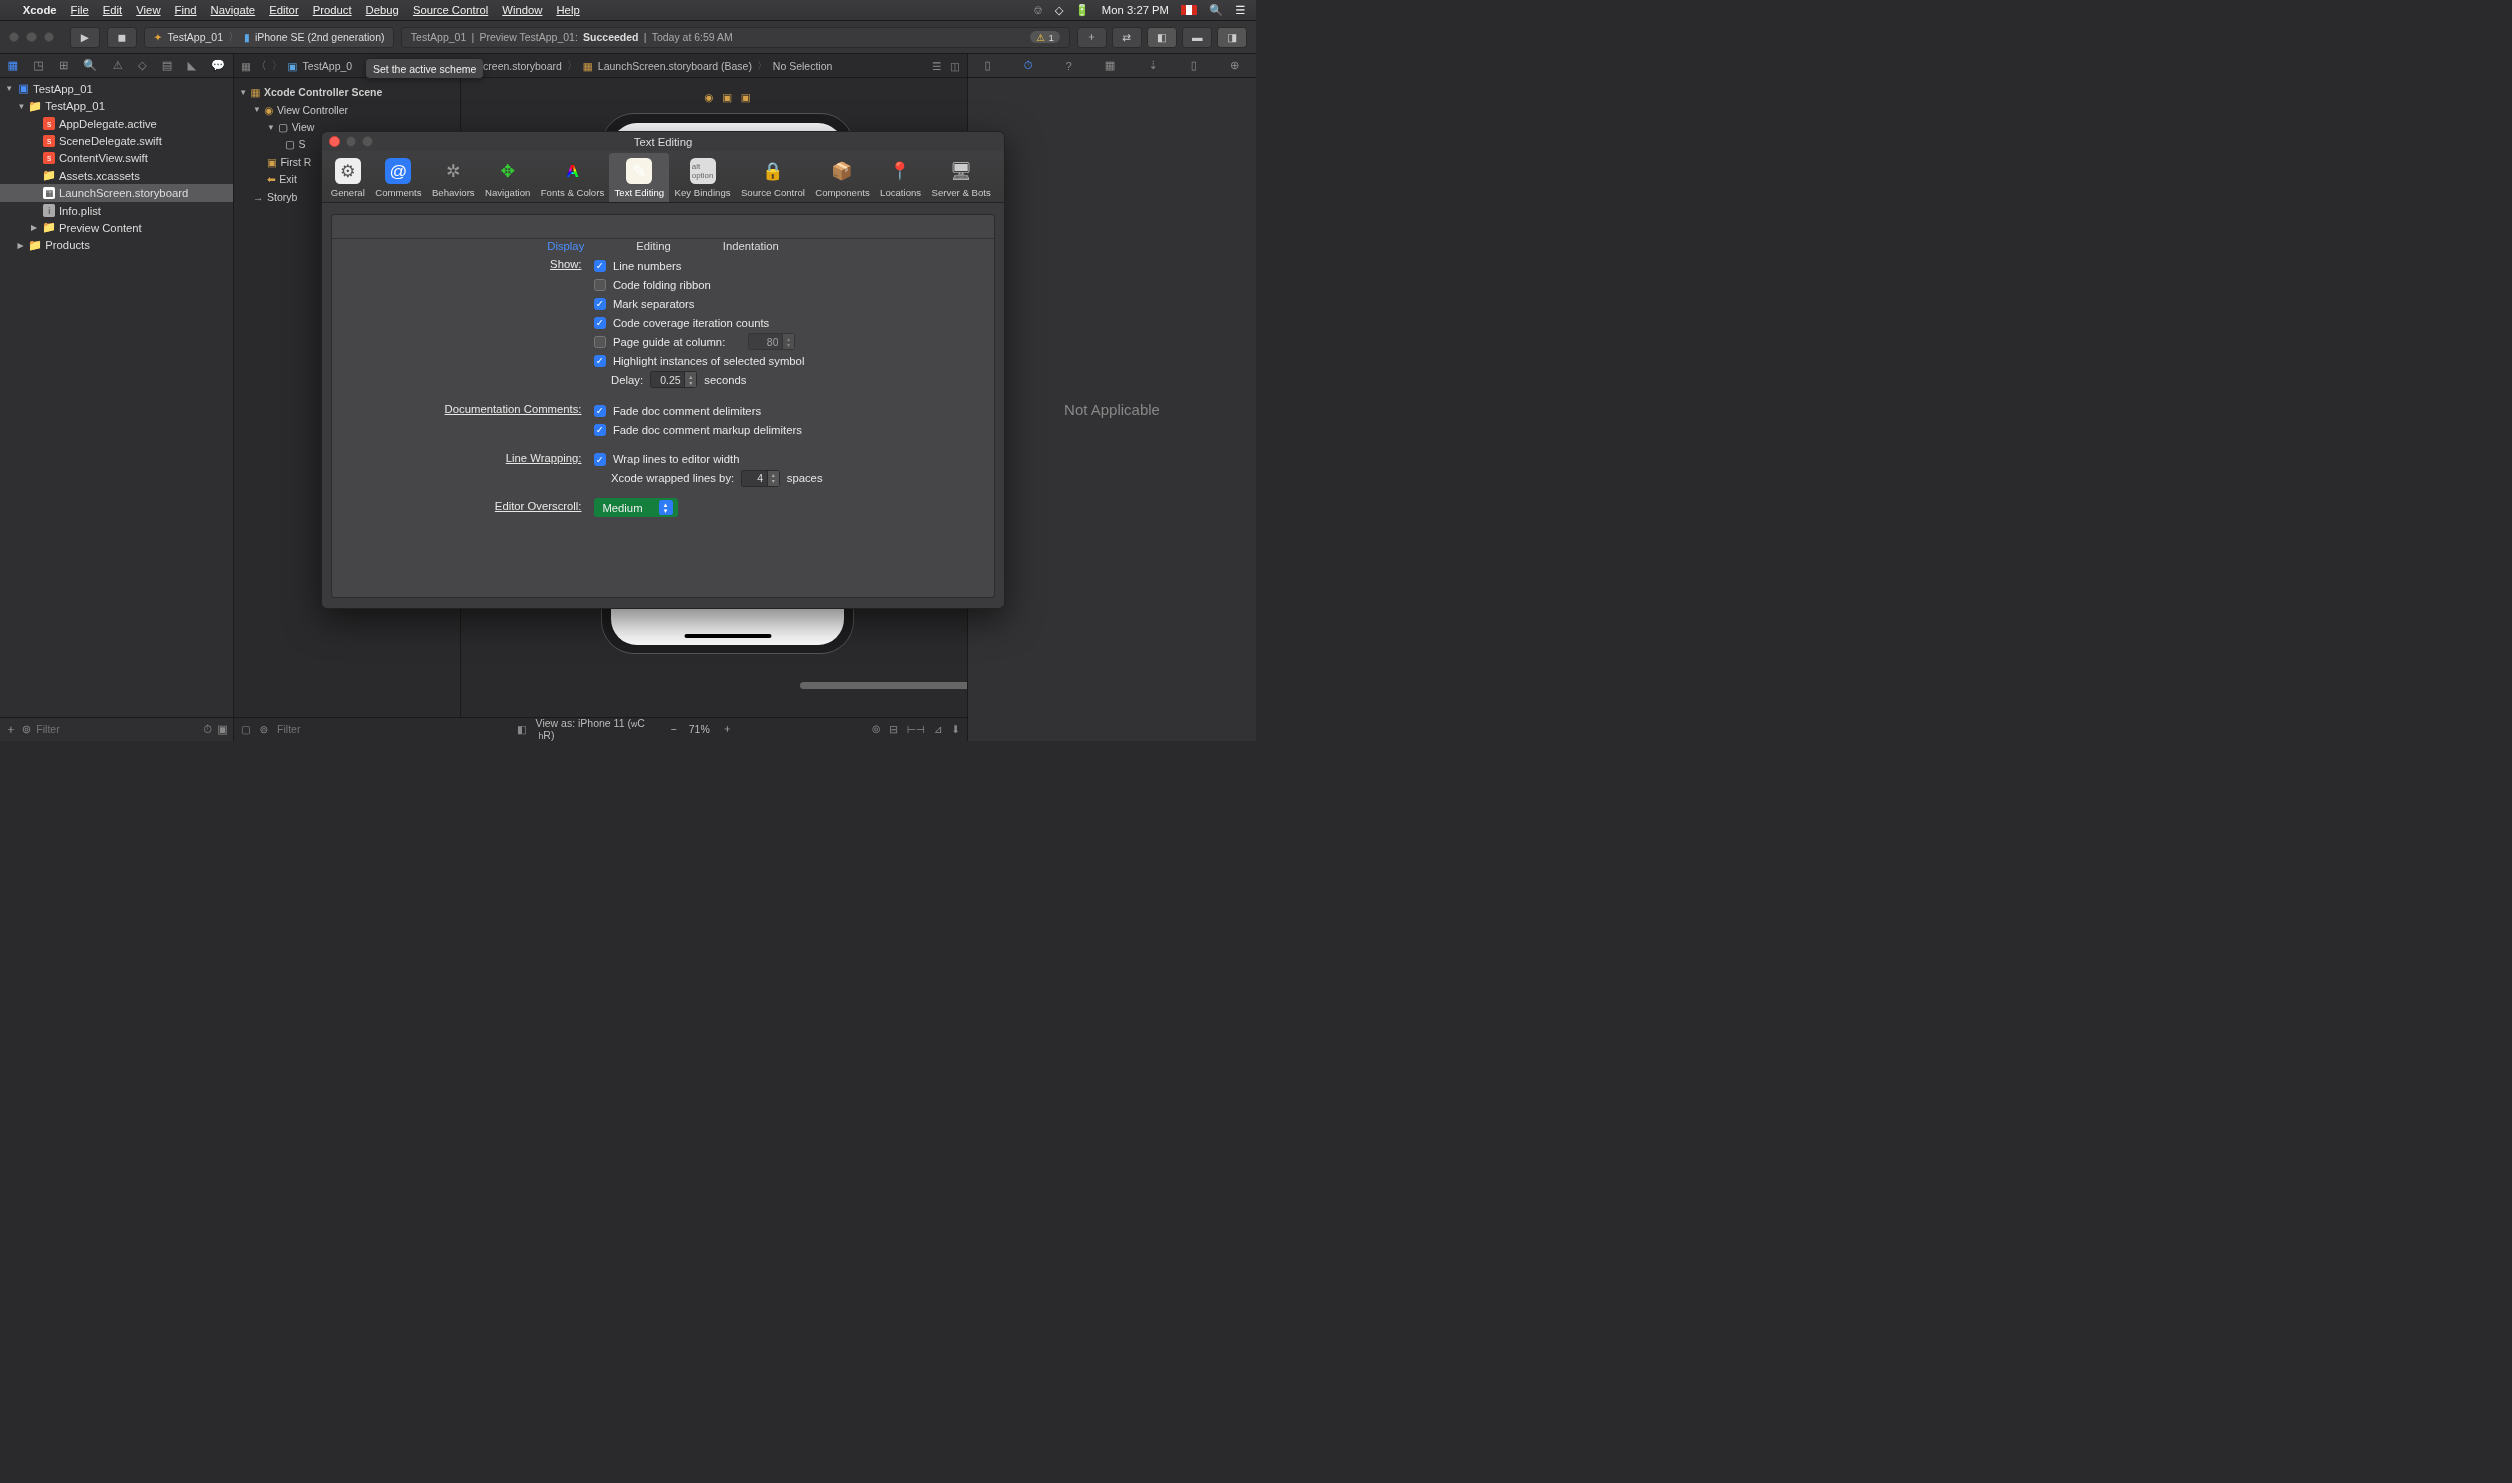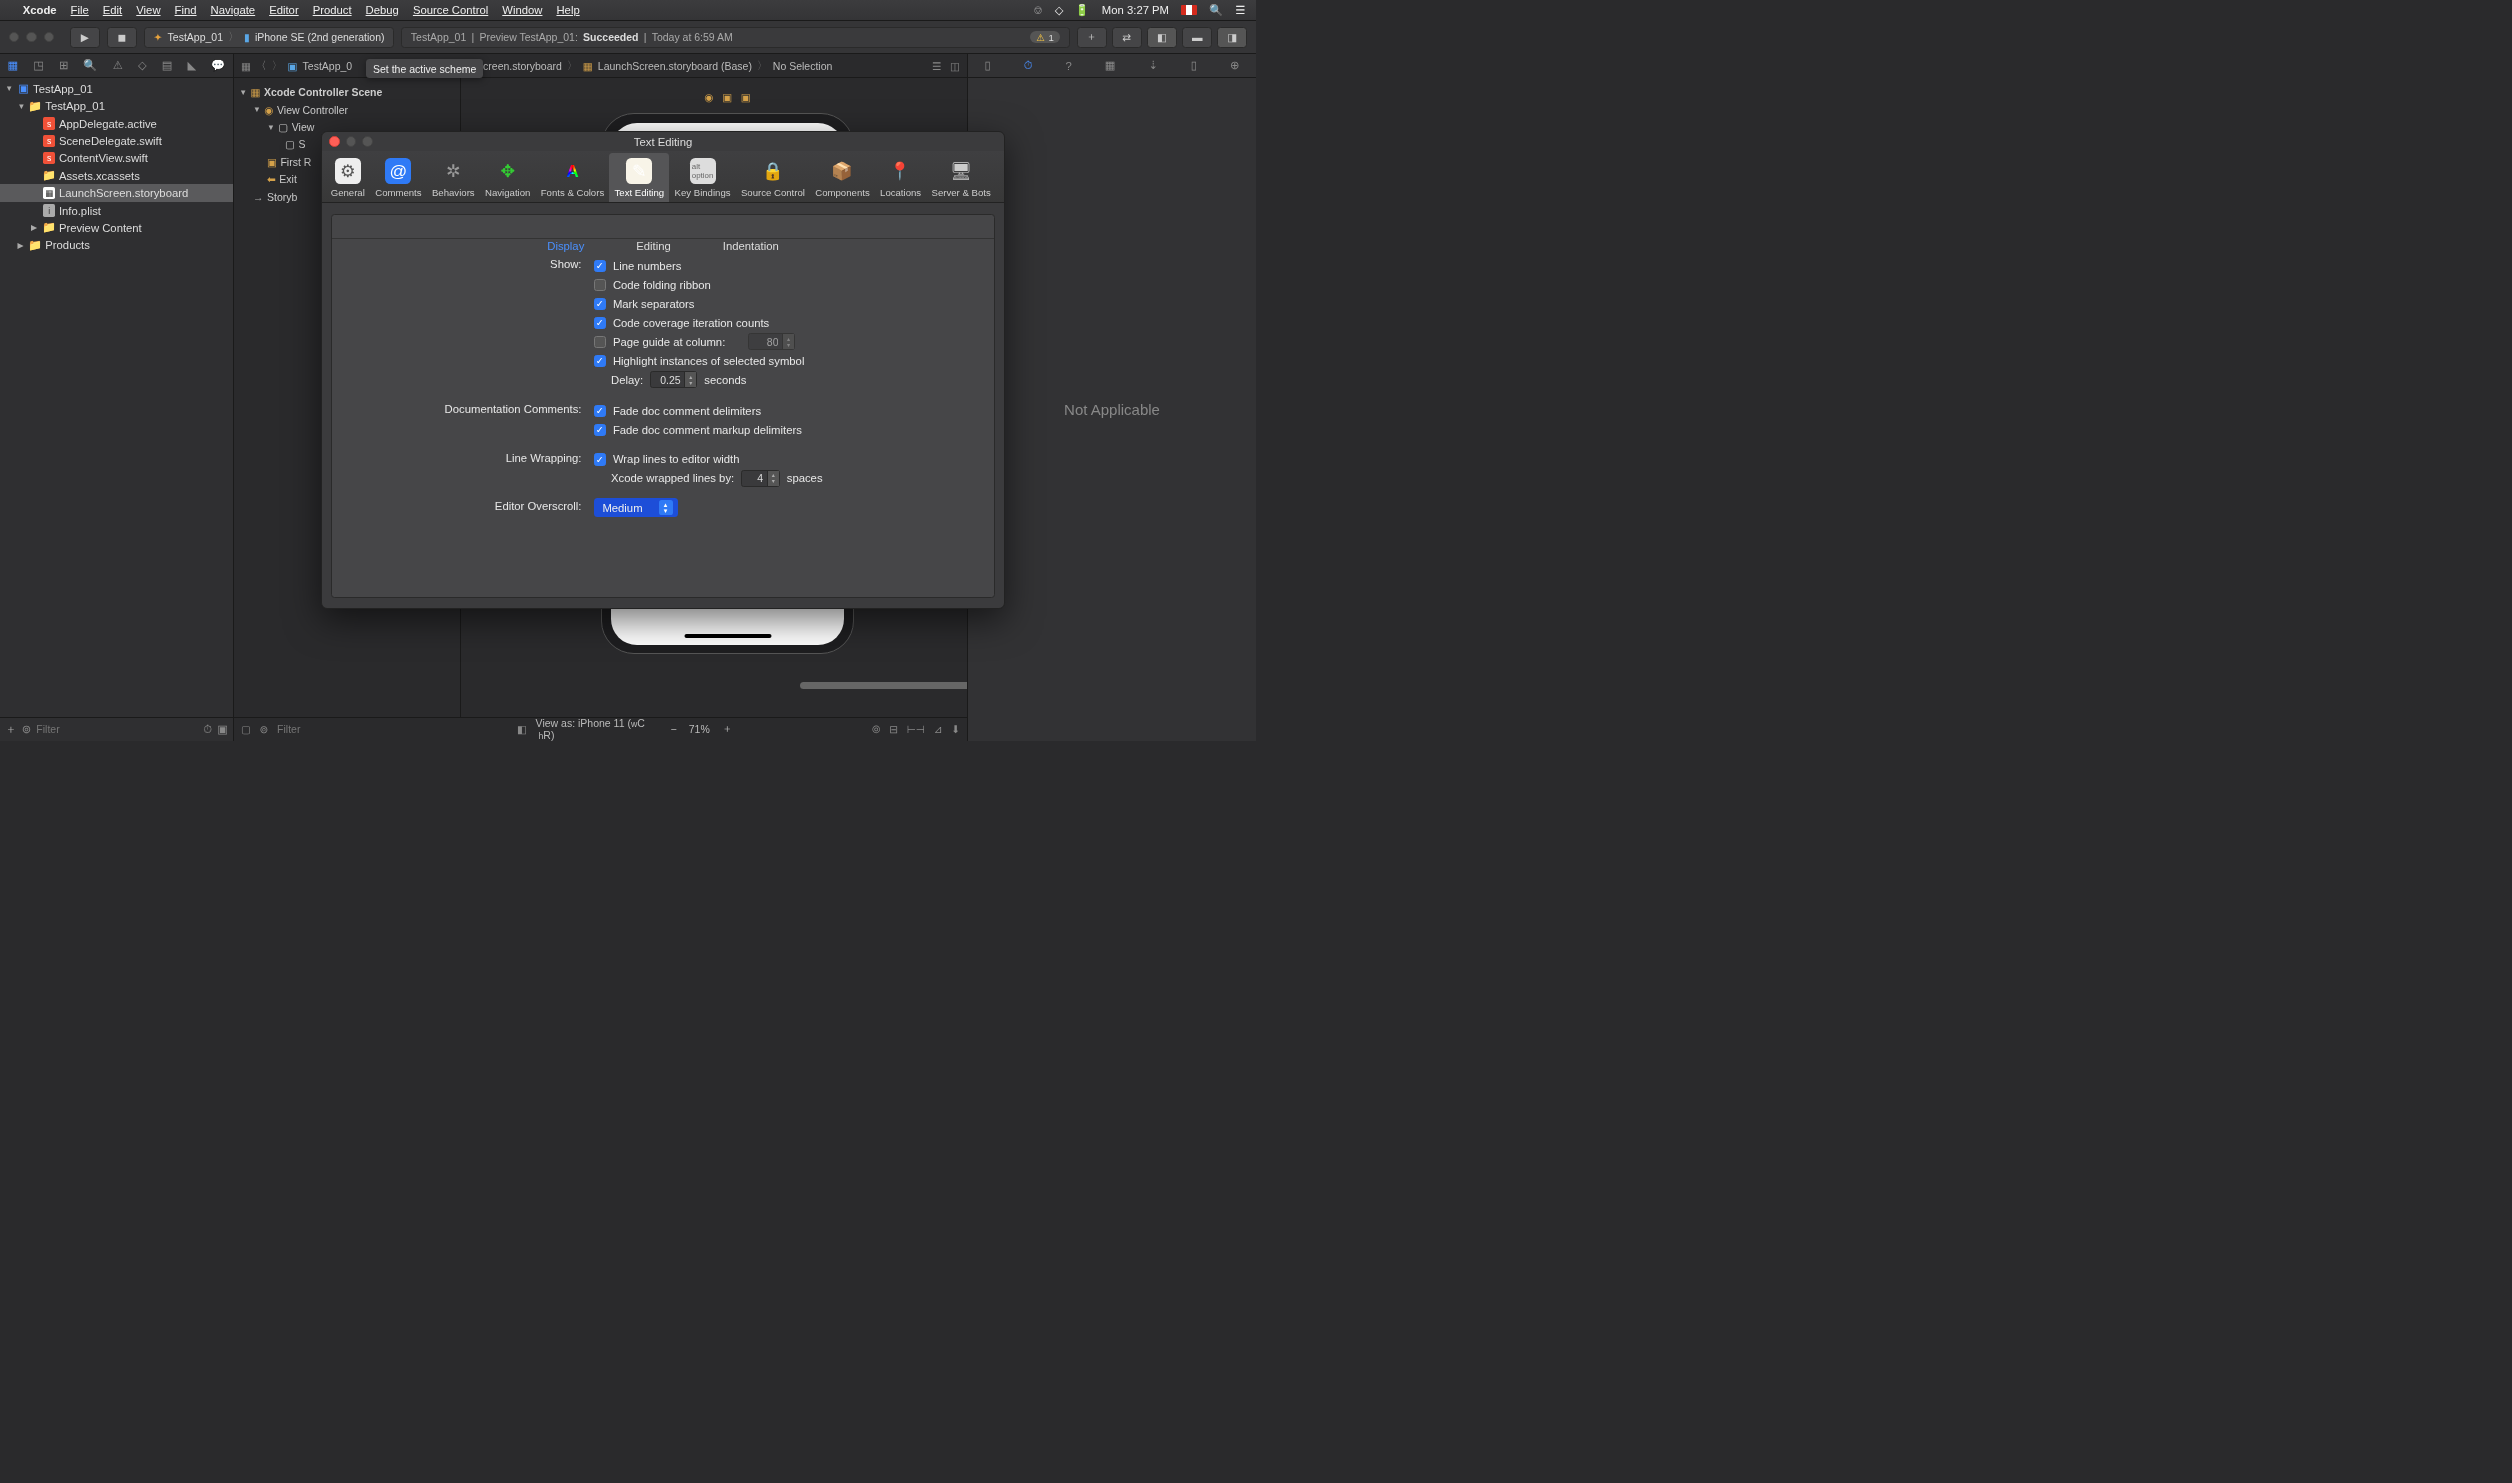--- a/index.html
+++ b/index.html
@@ -83,29 +83,29 @@
 .prefs-tab { display: flex; flex-direction: column; align-items: center; justify-content: flex-end; gap: 2.6px; padding: 2.6px 5.2px 4.4px; font-size: 9.6px; color: #ccc; cursor: default; border-radius: 3.5px 3.5px 0 0; height: 49px;}
 .prefs-tab.active { background: #555557; color: #fff;}
 .prefs-tab .ticon { width: 26px; height: 26px; border-radius: 5.2px; display: flex; align-items: center; justify-content: center; font-size: 17.4px; }
 .prefs-body { flex: 1; padding: 10.5px 8.7px; }
 .prefs-inner { background: #464648; border: 0.9px solid #2a2a2a; border-radius: 3.5px; height: 100%; display: flex; flex-direction: column; }
 .prefs-subtabs { height: 24.4px; display: flex; align-items: center; justify-content: center; gap: 52px; border-bottom: 0.9px solid #333; font-size: 11.3px; }
 .prefs-subtabs .st { color: #ddd; cursor: default; margin-top: 39px; }
 .prefs-subtabs .st.active { color: #4a90ff; }
 .prefs-content { flex: 1; padding: 17.4px 26px; font-size: 11.3px; color: #e8e8e8; }
 .form-row { display: flex; align-items: flex-start; margin-bottom: 3.5px; }
-.form-label { width: 236px; text-align: right; padding-right: 12.2px; padding-top: 1.7px; }
+.form-label { width: 236px; text-align: right; padding-right: 12.2px; padding-top: 1.7px; text-decoration: underline; }
 .form-ctrl { flex: 1; }
 .chk-row { display: flex; align-items: center; gap: 7px; height: 19px; }
 .chk { width: 12.2px; height: 12.2px; border-radius: 2.6px; border: 0.9px solid #777; background: #555; display: flex; align-items: center; justify-content: center; font-size: 9.6px; cursor: default;}
 .chk.on { background: #2f7af6; border-color: #2f7af6; color: #fff; }
 .num-field { display: inline-flex; align-items: center; background: #3a3a3c; border: 0.9px solid #2a2a2a; border-radius: 2.6px; height: 16.6px; }
 .num-field input { width: 33px; background: transparent; border: none; text-align: right; color: #ddd; font-size: 10.5px; padding: 0 3.5px; outline: none;}
 .num-field .step { width: 12.2px; display: flex; flex-direction: column; font-size: 6.1px; color: #aaa; line-height: 6.1px; border-left: 0.9px solid #2a2a2a; text-align: center; background: #555; height: 100%; justify-content: center;}
-.select { display: inline-flex; align-items: center; background: #1d4ed8; border-radius: 3.5px; height: 18.3px; padding: 0 5.2px 0 8.7px; gap: 16px; font-size: 11.3px; color: #eee; cursor: default;}
+.select { display: inline-flex; align-items: center; background: #15803d; border-radius: 3.5px; height: 18.3px; padding: 0 5.2px 0 8.7px; gap: 16px; font-size: 11.3px; color: #eee; cursor: default;}
 .select .arr { background: #2f7af6; color: #fff; width: 14px; height: 15px; border-radius: 2.6px; display: flex; flex-direction: column; align-items: center; justify-content: center; font-size: 7px; line-height: 5.2px; }
 
 .scrollbar-h { position: absolute; bottom: 26px; left: 227px; right: 0; height: 10.5px; background: transparent; }
 .scrollbar-h .thumb { position: absolute; left: 40%; width: 192px; height: 7px; background: #666; border-radius: 4.4px; top: 1.7px;}
 </style>
 </head>
 <body>
 
 <div class="menubar">
   <span class="apple"></span>

